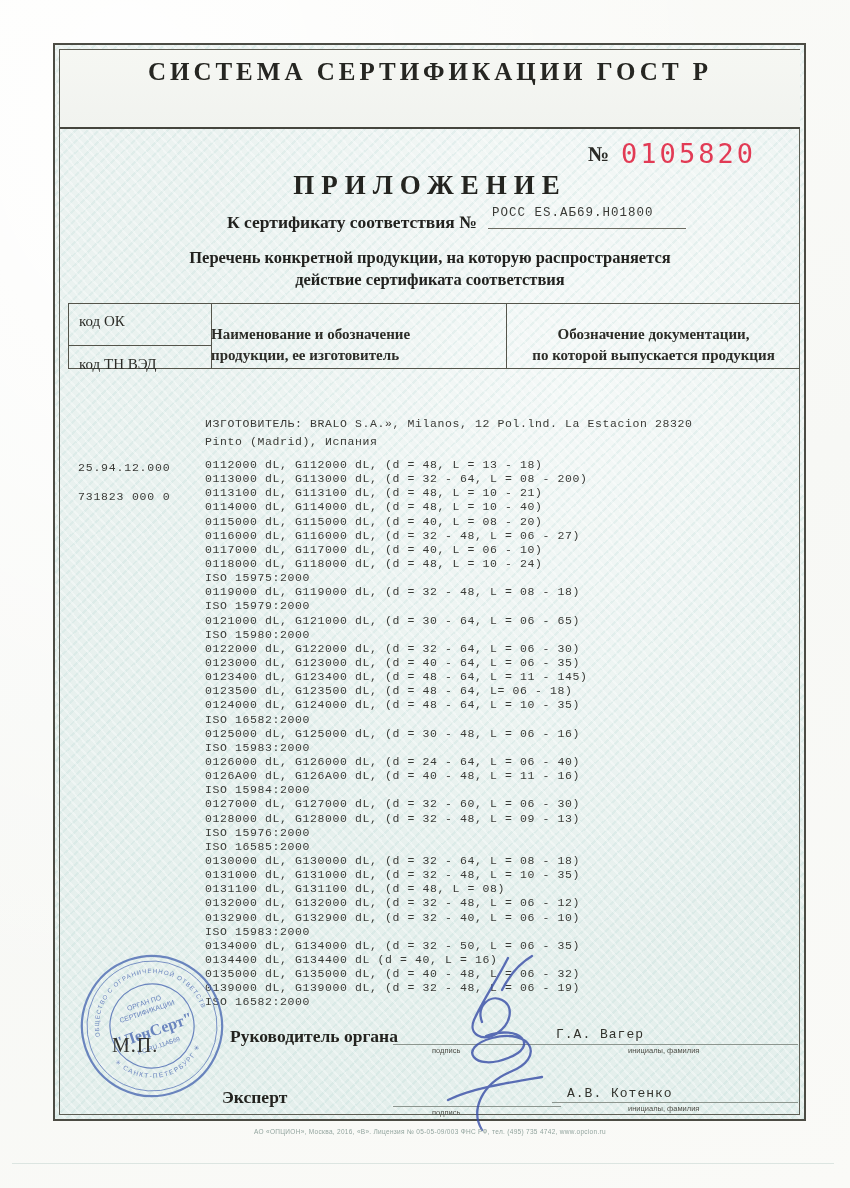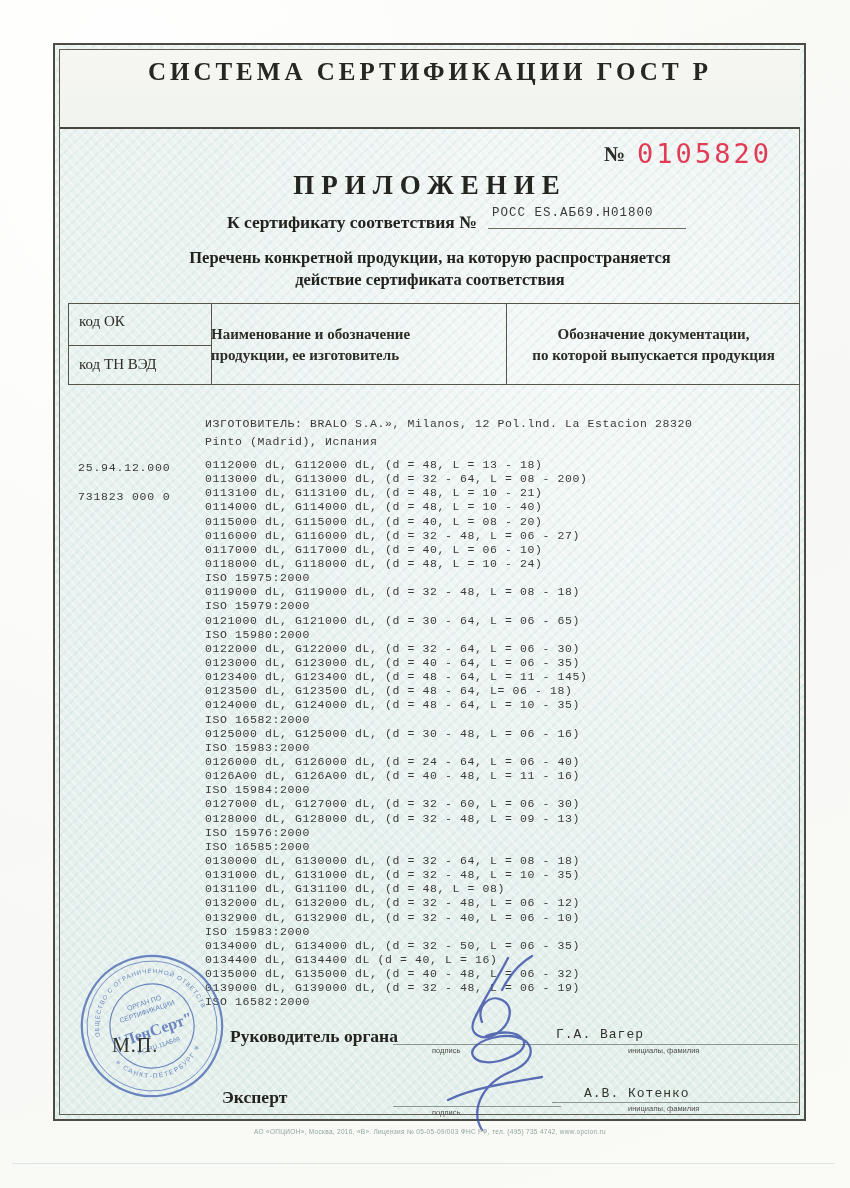--- a/index.html
+++ b/index.html
@@ -33,41 +33,41 @@
   .t-center { text-align:center; }
   .sys-title {
     position:absolute; left:60px; top:58px; width:740px;
     font-weight:bold; font-size:25px; letter-spacing:4px; color:#262622;
   }
   .agency-title {
     position:absolute; left:60px; top:94px; width:740px;
     font-weight:bold; font-size:17px; letter-spacing:-0.2px; color:#262622;
     transform:scaleX(1.0);
   }
-  .doc-number { position:absolute; left:588px; top:138px; white-space:nowrap;margin-left:16px; }
+  .doc-number { position:absolute; left:588px; top:138px; white-space:nowrap; }
   .doc-number .no-sign { font-size:21px; font-weight:bold; color:#2b2b27; vertical-align:2px; }
   .doc-number .no-value {
     font-family:"DejaVu Sans Mono", monospace; font-size:27px; letter-spacing:3px;
     color:#e23b55; margin-left:12px;
   }
   .appendix-title {
     position:absolute; left:60px; top:170px; width:740px;
     font-weight:bold; font-size:27px; letter-spacing:7px; color:#242420;
   }
   .cert-line-label { position:absolute; left:227px; top:212px; font-weight:bold; font-size:17.5px; }
   .cert-number {
     position:absolute; left:492px; top:206px; font-family:"Liberation Mono", monospace;
     font-size:12.5px; letter-spacing:1px; color:#37372f;
   }
   .cert-underline { position:absolute; left:488px; top:228px; width:198px; height:1px; background:#6b6b61; }
   .subtitle1 { position:absolute; left:60px; top:248px; width:740px; font-weight:bold; font-size:16.5px; }
   .subtitle2 { position:absolute; left:60px; top:270px; width:740px; font-weight:bold; font-size:16.5px; }
 
   
-  .tbl { position:absolute; left:68px; top:303px; width:732px; height:82px; border:1px solid #55554b; }
+  .tbl { position:absolute; left:68px; top:303px; width:732px; height:66px; border:1px solid #55554b; }
   .tbl .v1 { position:absolute; left:142px; top:0; width:1px; height:100%; background:#55554b; }
   .tbl .v2 { position:absolute; left:437px; top:0; width:1px; height:100%; background:#55554b; }
   .tbl .h1 { position:absolute; left:0; top:41px; width:142px; height:1px; background:#55554b; }
   .tbl-cell { position:absolute; font-size:15px; color:#2c2c27; font-weight:bold; }
   .c1a { left:10px; top:9px; font-weight:normal; }
   .c1b { left:10px; top:52px; font-weight:normal; }
   .c2 { left:142px; top:20px; width:295px; text-align:left; line-height:21px; }
   .c3 { left:437px; top:20px; width:295px; text-align:center; line-height:21px; }
 
   
@@ -91,21 +91,21 @@
   .line-sign-2 { left:393px; top:1106px; width:168px; }
   .line-name-1 { left:552px; top:1044px; width:246px; }
   .line-name-2 { left:552px; top:1102px; width:246px; }
   .caption { position:absolute; font-family:"Liberation Sans", sans-serif; font-size:7.5px; color:#4e4e47; }
   .cap-sign-1 { left:432px; top:1046px; }
   .cap-sign-2 { left:432px; top:1108px; }
   .cap-name-1 { left:628px; top:1046px; }
   .cap-name-2 { left:628px; top:1104px; }
   .sig-name { position:absolute; font-family:"Liberation Mono", monospace; font-size:13px; letter-spacing:1px; color:#33332d; }
   .name-head   { left:556px; top:1027px; }
-  .name-expert { left:584px; top:1086px; }
+  .name-expert { left:567px; top:1086px; }
 
   .stamp-svg { position:absolute; left:70px; top:944px; width:164px; height:164px; transform:rotate(-19deg); opacity:.82; }
   .sign-svg  { position:absolute; left:390px; top:950px; width:196px; height:200px; }
 
   .footer-line {
     position:absolute; left:60px; top:1128px; width:740px; text-align:center;
     font-family:"Liberation Sans", sans-serif; font-size:6.5px; letter-spacing:.3px; color:#93a59f;
   }
   .scan-edge { position:absolute; left:12px; top:1163px; width:822px; height:1px; background:#dce5e1; }
 </style>

